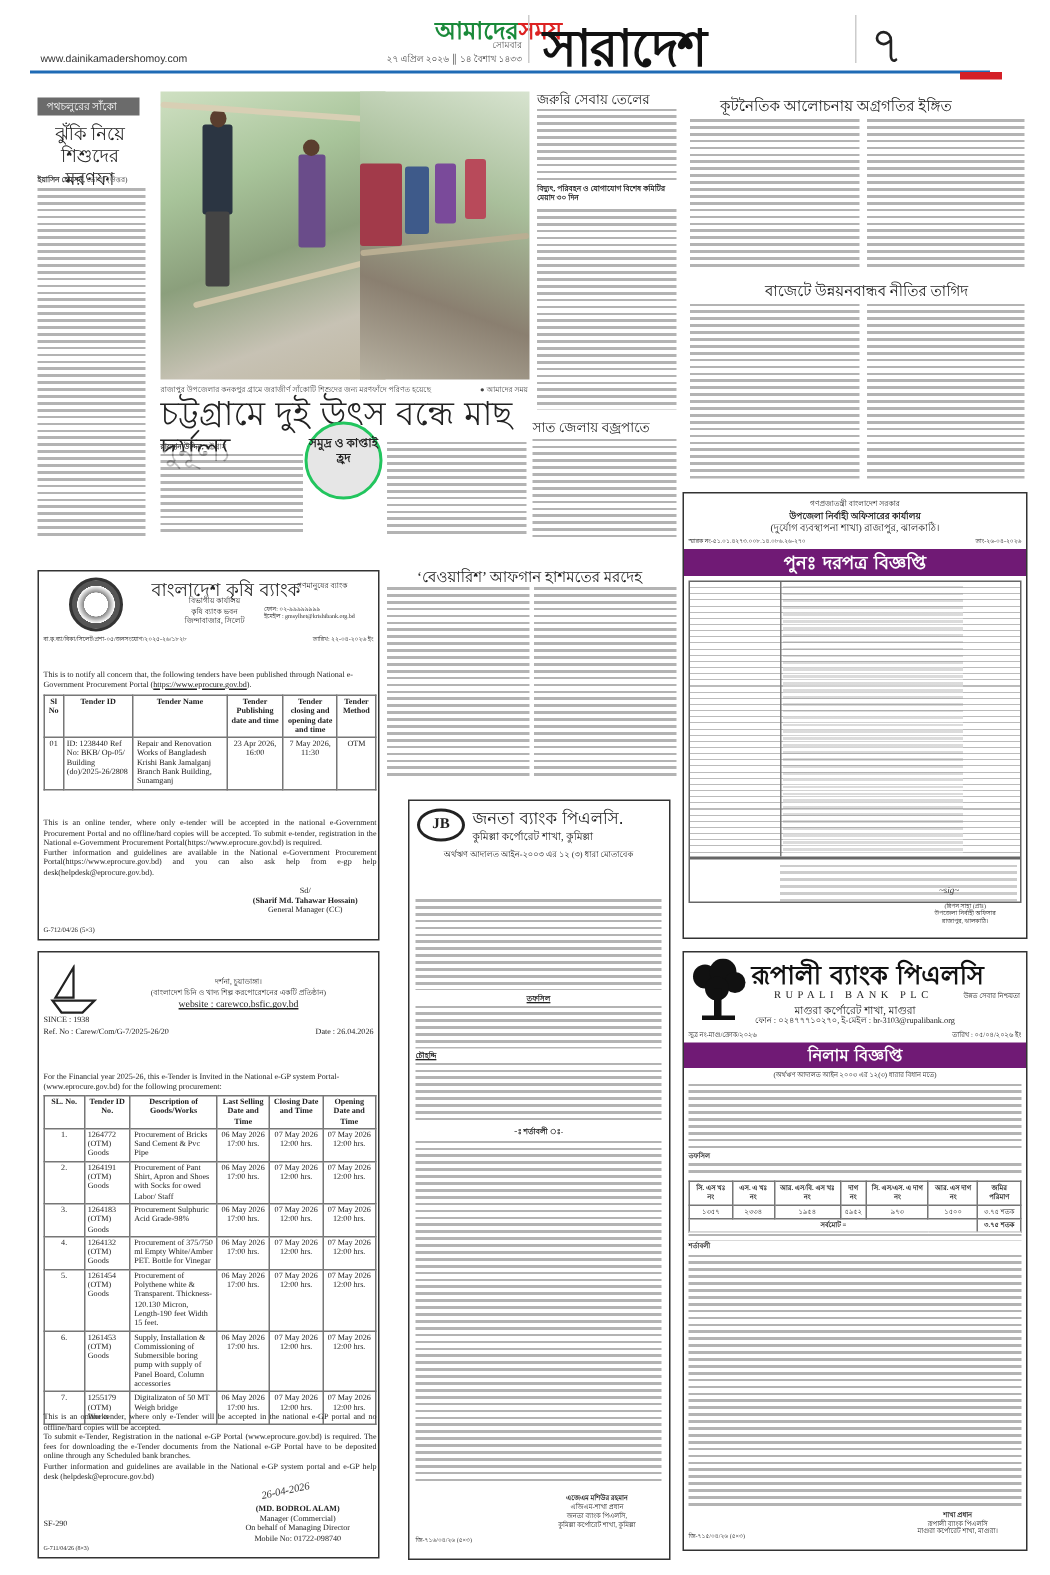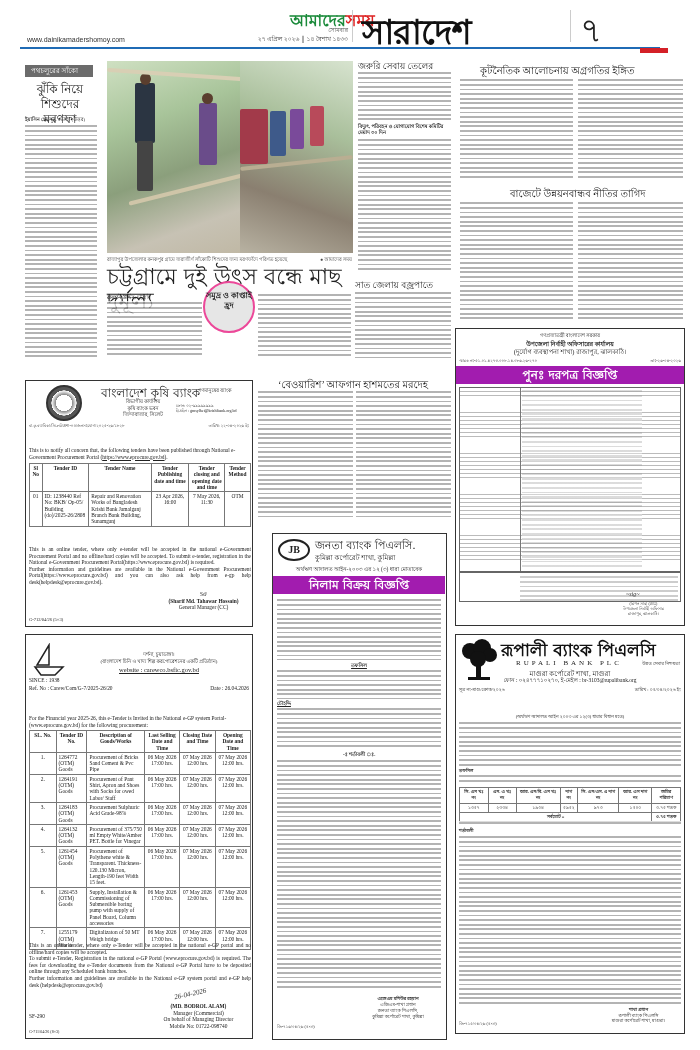--- a/index.html
+++ b/index.html
@@ -19,28 +19,28 @@
 .redtab{left:640px;top:48px;width:28px;height:5px;background:#d42027}
 .txt{font-size:5px;line-height:6.2px;color:#444;text-align:justify;overflow:hidden}
 .txtlines{background:repeating-linear-gradient(#fff 0 1.4px,#9a9a9a 1.4px 3.2px,#fff 3.2px 4.6px);opacity:.75}
 .kicker{left:25px;top:65px;width:68px;height:12px;background:#6b6b6b;color:#fff;font-size:7px;line-height:12px;padding-left:6px}
 .h-story1{left:25px;top:82px;width:70px;text-align:center;font-size:12px;line-height:15px;color:#222}
 .photo{left:107px;top:61px;width:150px;height:192px;background:linear-gradient(160deg,#cfe0c2 0%,#a8c49a 30%,#8b9f7c 55%,#c7c2b4 80%,#bfb7a3 100%)}
 .photo2{left:240px;top:61px;width:113px;height:192px;background:linear-gradient(200deg,#d7e3cf 0%,#a9bf9b 35%,#8a7f70 70%,#b8b2a2 100%)}
 .caption{left:107px;top:256px;width:245px;font-size:5px;color:#444}
 .fig{position:absolute;border-radius:2px}
 .h-fish{left:107px;top:265px;width:260px;font-size:22px;line-height:24px;color:#222;font-family:"DejaVu Sans",sans-serif}
-.circle{left:203px;top:281px;width:52px;height:52px;border-radius:50%;background:#e6e6e6;border:2px solid #ec4899;text-align:center;font-size:8px;line-height:10px;padding-top:8px;color:#222;font-weight:bold}
+.circle{left:203px;top:281px;width:52px;height:52px;border-radius:50%;background:#e6e6e6;border:2px solid #22c55e;text-align:center;font-size:8px;line-height:10px;padding-top:8px;color:#222;font-weight:bold}
 .h-oil{left:358px;top:59px;font-size:9px;color:#222}
 .h-diplo{left:480px;top:63px;font-size:10px;color:#222}
 .h-budget{left:510px;top:186px;font-size:10px;color:#222}
 .h-seven{left:355px;top:278px;font-size:9px;color:#222}
 .h-afghan{left:278px;top:377px;font-size:10px;color:#222}
 .box{border:1.2px solid #333;background:#fff}
-.blackbar{background:#a21caf;color:#fff;text-align:center;font-weight:bold}
+.blackbar{background:#701a75;color:#fff;text-align:center;font-weight:bold}
 table{border-collapse:collapse;width:100%}
 td,th{border:0.7px solid #777;font-size:5.4px;line-height:6.3px;padding:1px 2px;vertical-align:top;font-family:"Liberation Serif",serif}
 th{font-weight:bold;text-align:center}
 .c{text-align:center}
 .small{font-size:5.4px;line-height:6.6px;font-family:"Liberation Serif",serif}
 a.lnk{color:#222;text-decoration:underline}
 </style>
 </head>
 <body>
 
@@ -265,21 +265,20 @@
     </div>
   <div class="abs small" style="left:3px;top:378px">SF-290</div>
   <div class="abs" style="left:3px;top:394px;font-size:4px">G-711/04/26 (8×3)</div>
 </div>
 
 <div class="abs box" style="left:272px;top:533px;width:175px;height:507px;border-width:1.5px">
   <div class="abs" style="left:5px;top:5px;width:32px;height:22px;border-radius:50%;border:2px solid #222;text-align:center;font-size:10px;font-weight:bold;line-height:18px">JB</div>
   <div class="abs" style="left:42px;top:3px;font-size:11px;font-family:'DejaVu Sans',sans-serif">জনতা ব্যাংক পিএলসি.</div>
   <div class="abs" style="left:42px;top:18px;font-size:7px">কুমিল্লা কর্পোরেট শাখা, কুমিল্লা</div>
   <div class="abs" style="left:0;top:32px;width:172px;text-align:center;font-size:5.5px">অর্থঋণ আদালত আইন-২০০৩ এর ১২ (৩) ধারা মোতাবেক</div>
-  <div class="abs blackbar" style="left:0;top:42px;width:172px;height:18px;font-size:12px;line-height:18px;font-family:'DejaVu Sans',sans-serif">নিলাম বিক্রয় বিজ্ঞপ্তি</div>
   <div class="abs txt txtlines" style="left:4px;top:64px;width:164px;height:62px"></div>
   <div class="abs" style="left:0;top:128px;width:172px;text-align:center;font-size:5px;font-weight:bold;text-decoration:underline">তফসিল</div>
   <div class="abs txt txtlines" style="left:4px;top:135px;width:164px;height:30px"></div>
   <div class="abs" style="left:4px;top:166px;font-size:5px;font-weight:bold;text-decoration:underline">চৌহদ্দি</div>
   <div class="abs txt txtlines" style="left:4px;top:173px;width:164px;height:42px"></div>
   <div class="abs" style="left:0;top:217px;width:172px;text-align:center;font-size:5px;font-weight:bold">-ঃ শর্তাবলী ঃ-</div>
   <div class="abs txt txtlines" style="left:4px;top:225px;width:164px;height:230px"></div>
   <div class="abs small" style="left:80px;top:462px;width:90px;text-align:center;font-size:4.5px;line-height:6px">
       <div style="font-weight:bold">এজেএম মশিউর রহমান</div>
       <div>এজিএম-শাখা প্রধান</div>
@@ -320,20 +319,21 @@
       <rect x="18" y="20" width="5" height="20" fill="#111"></rect>
       <rect x="10" y="38" width="22" height="3" fill="#111"></rect>
     </svg>
   <div class="abs" style="left:45px;top:2px;font-size:17px;font-weight:bold;font-family:'DejaVu Sans',sans-serif;color:#111">রূপালী ব্যাংক পিএলসি</div>
   <div class="abs" style="left:60px;top:24px;font-size:7px;font-weight:normal;letter-spacing:3px">RUPALI BANK PLC</div>
   <div class="abs" style="right:4px;top:26px;font-size:4.5px">উন্নত সেবার নিশ্চয়তা</div>
   <div class="abs" style="left:0;top:33px;width:228px;text-align:center;font-size:7px">মাগুরা কর্পোরেট শাখা, মাগুরা</div>
   <div class="abs" style="left:0;top:42px;width:228px;text-align:center;font-size:5.5px">ফোন : ০২৪৭৭৭১০২৭০, ই-মেইল : br-3103@rupalibank.org</div>
   <div class="abs" style="left:3px;top:52px;font-size:4.5px">সূত্র নং-মাগু/ক্রোক/২০২৬</div>
   <div class="abs" style="right:3px;top:52px;font-size:4.5px">তারিখ : ০৫/০৪/২০২৬ ইং</div>
+  <div class="abs blackbar" style="left:0;top:60px;width:228px;height:17px;font-size:11px;line-height:17px;font-family:'DejaVu Sans',sans-serif">নিলাম বিজ্ঞপ্তি</div>
   <div class="abs" style="left:0;top:79px;width:228px;text-align:center;font-size:4.5px">(অর্থঋণ আদালত আইন ২০০৩ এর ১২(৩) ধারার বিধান মতে)</div>
   <div class="abs txt txtlines" style="left:3px;top:86px;width:222px;height:46px"></div>
   <div class="abs" style="left:3px;top:133px;font-size:4.5px;font-weight:bold">তফসিল</div>
   <div class="abs txt txtlines" style="left:3px;top:139px;width:222px;height:10px"></div>
   <div class="abs" style="left:3px;top:152px;width:222px">
     <table>
       <thead>
           <tr id="rp-head">
             <th style="font-size: 4.5px; text-align: center;">সি. এস খঃ নং</th>
             <th style="font-size: 4.5px; text-align: center;">এস. এ খঃ নং</th>

